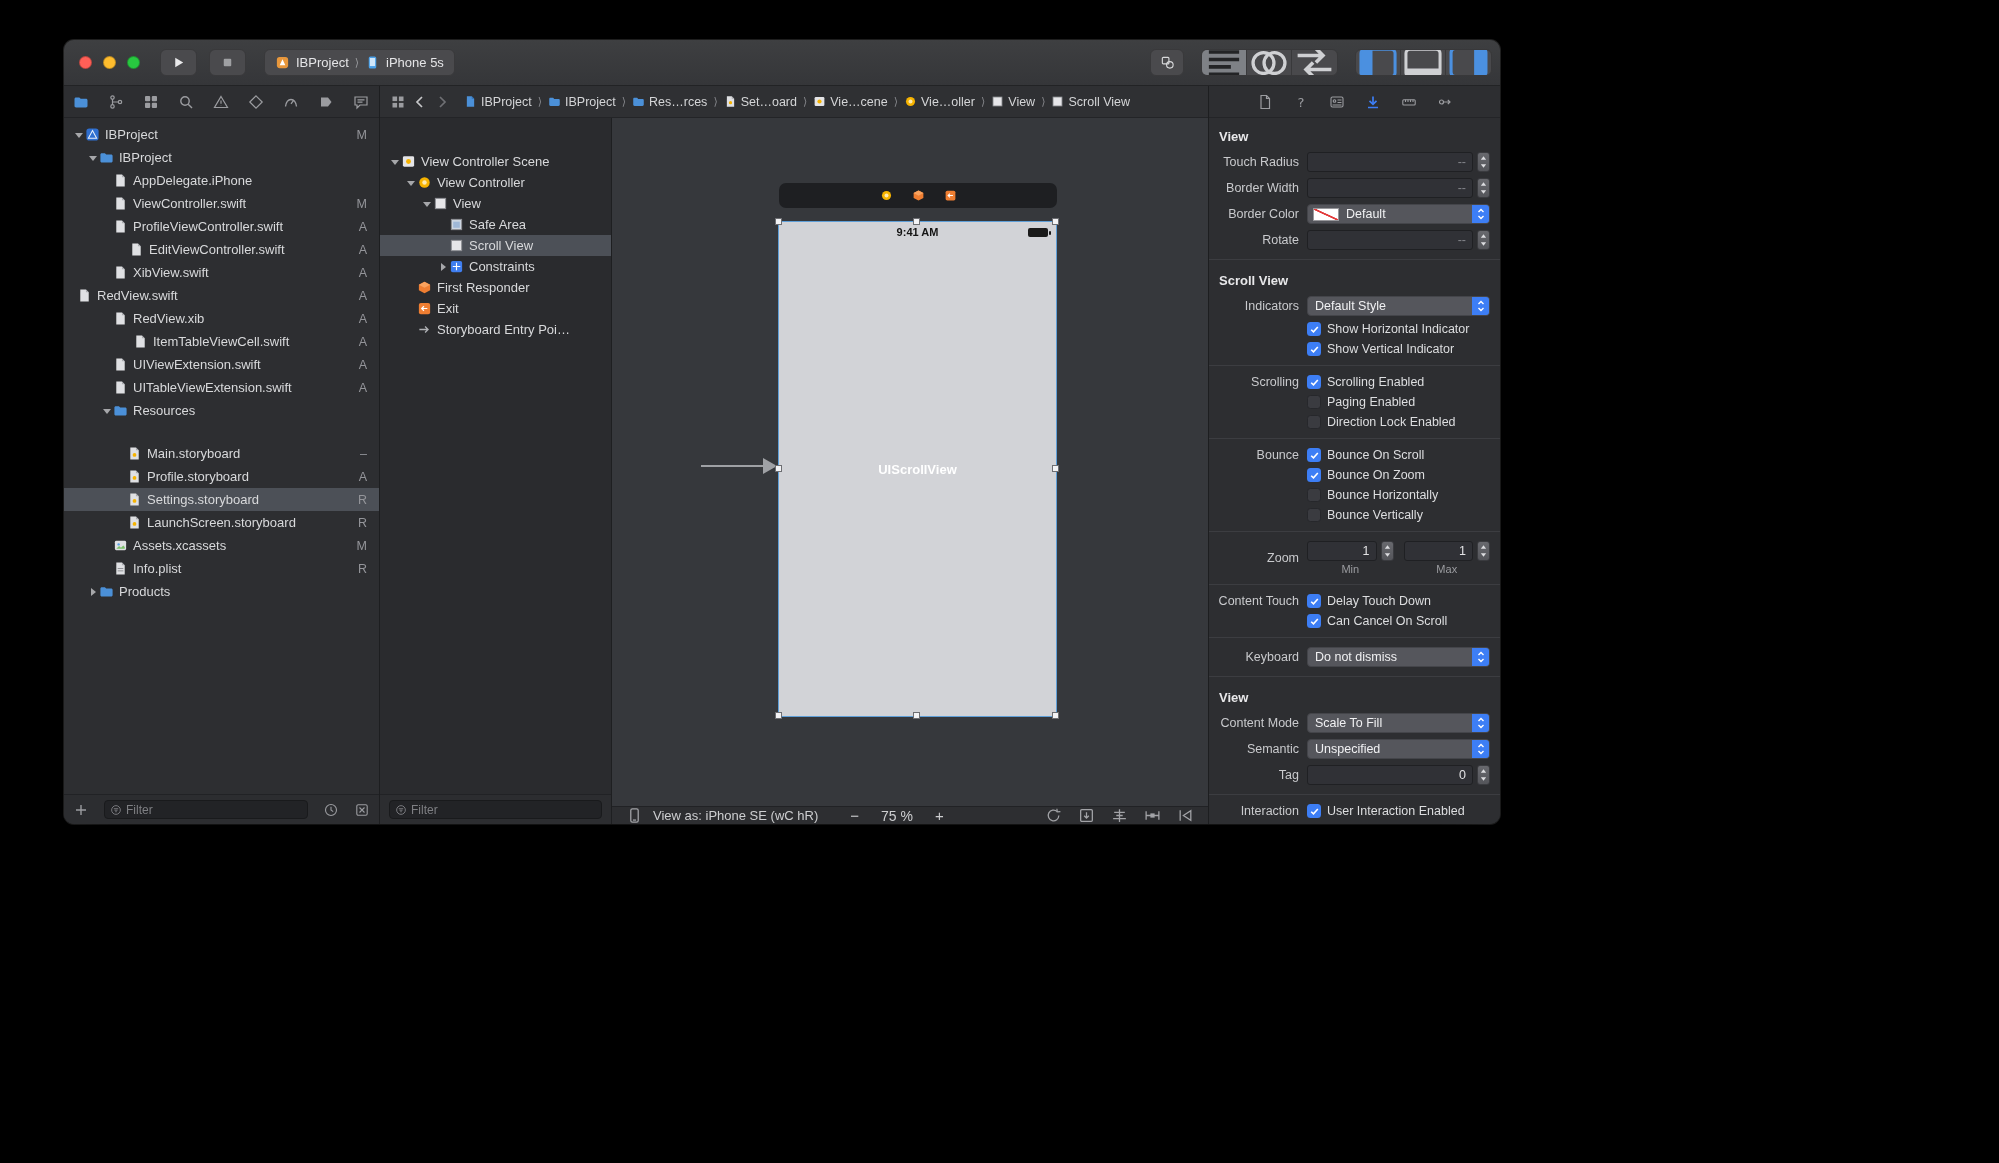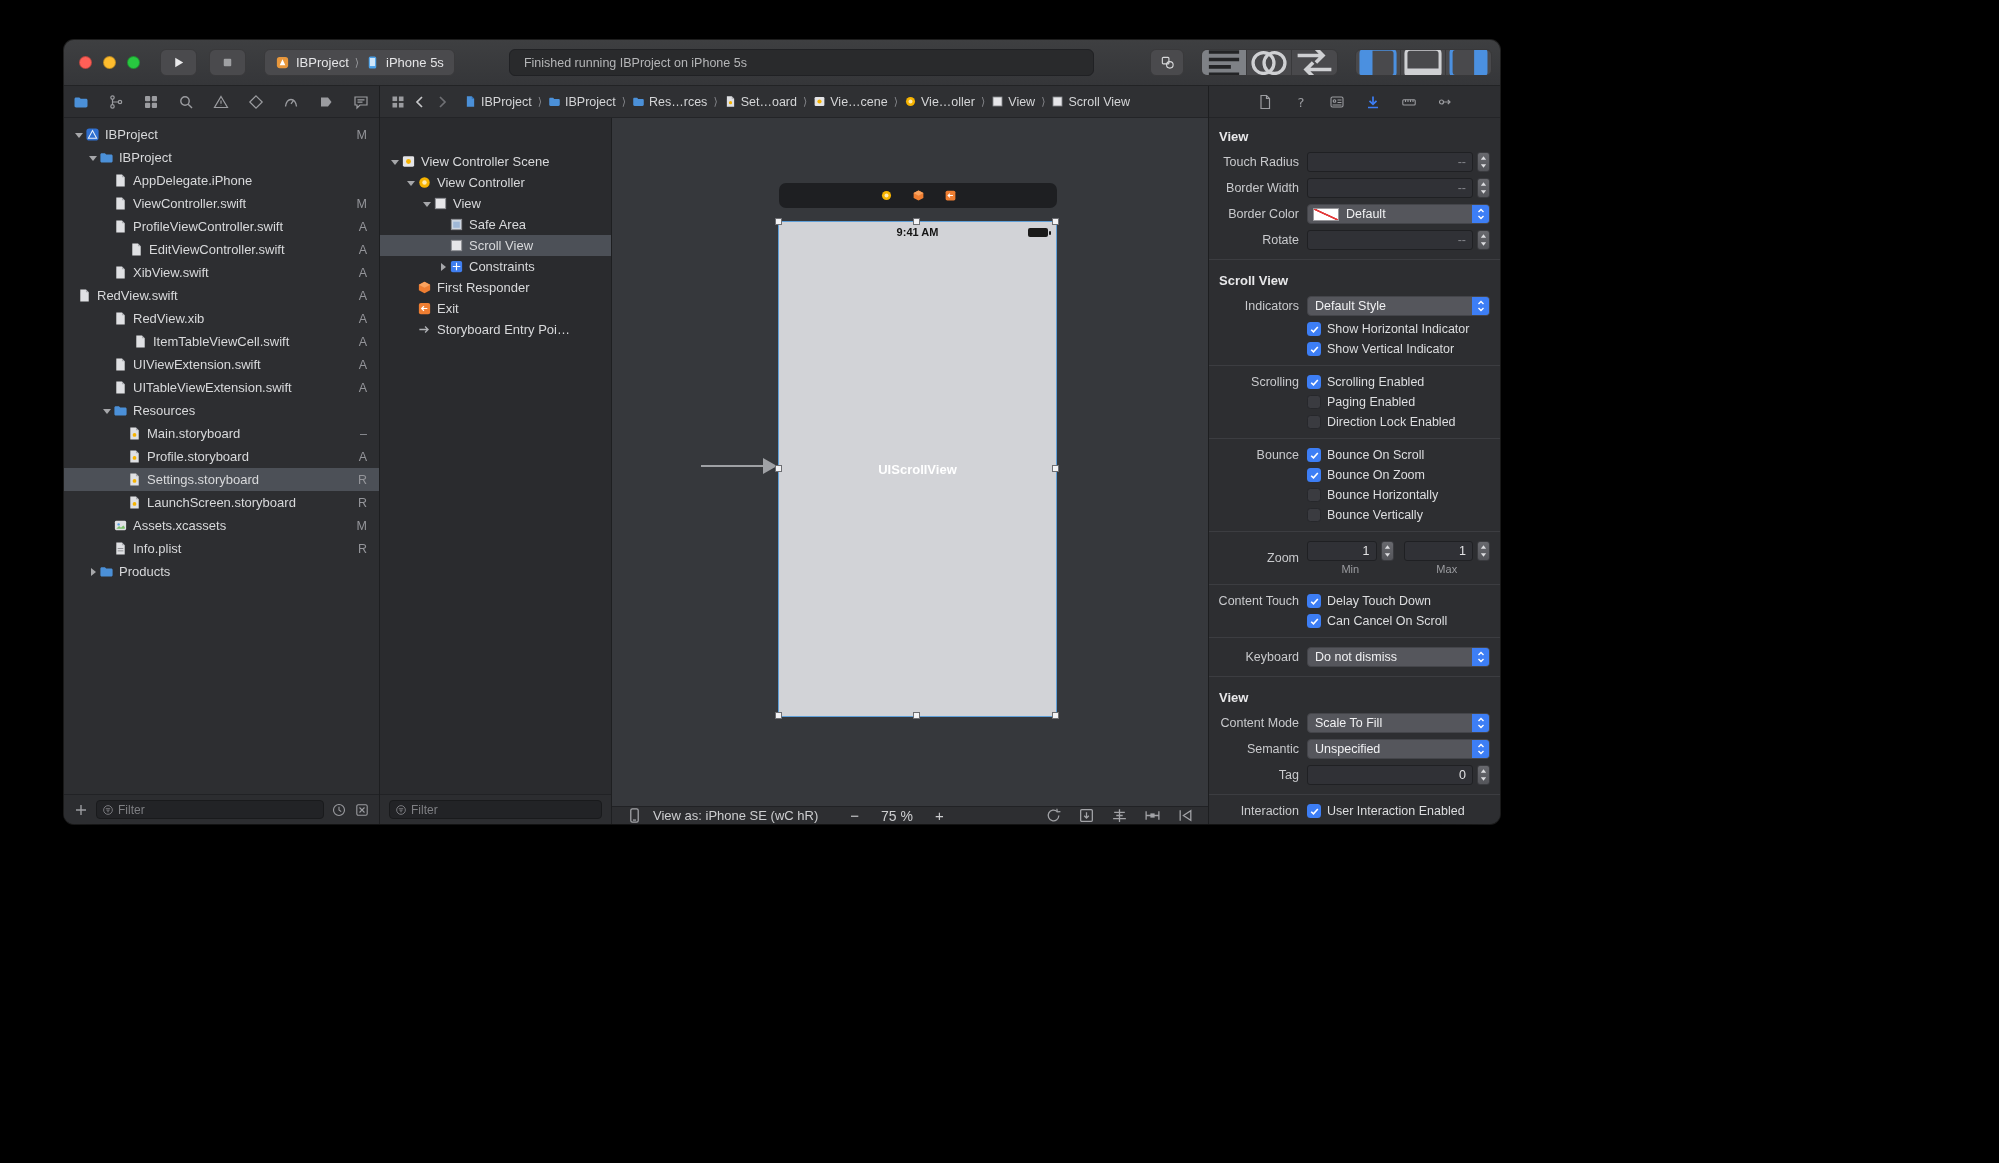--- a/index.html
+++ b/index.html
@@ -35,21 +35,21 @@
 .nicon.active{color:#4b90d8}
 .tree{flex:1;overflow:hidden;padding-top:5px}
 .tree-row{height:23px;display:flex;align-items:center;white-space:nowrap;font-size:13px}
 .tree-row.selected{background:#4c5057}
 .outline-tree .tree-row{height:21px}
 .disc{width:13px;flex:none;display:flex;align-items:center;justify-content:center}
 .disc.open::before{content:"";border:4px solid transparent;border-top:5px solid #a6a7aa;margin-top:5px}
 .disc.closed::before{content:"";border:4px solid transparent;border-left:5px solid #a6a7aa;margin-left:5px}
 .tree-row .ico{margin-right:5px}
 .row-status{margin-left:auto;padding-right:12px;color:#94959a;font-size:12.5px}
-.filter-bar{height:30px;border-top:1px solid #212225;display:flex;align-items:center;padding:0 9px;gap:7px;background:#2c2d30;flex:none}
+.filter-bar{height:30px;border-top:1px solid #212225;display:flex;align-items:center;padding:0 9px;gap:15px;background:#2c2d30;flex:none}
 .filter-field{flex:1;height:19px;background:#222326;border:1px solid #191a1c;border-radius:4px;display:flex;align-items:center;padding:0 5px;gap:4px}
 .filter-field .ico{width:12px;height:12px;color:#8a8b8f}
 .filter-field input{flex:1;min-width:0;background:transparent;border:none;outline:none;color:#d8d9db;font-size:12px;font-family:inherit}
 .filter-field input::placeholder{color:#7e7f83}
 .fb-icon{width:16px;height:16px;color:#9b9ca0;display:flex;flex:none}
 
 .jumpbar{height:32px;background:#2f3033;border-bottom:1px solid #232427;display:flex;align-items:center;padding:0 10px;gap:6px;flex:none;white-space:nowrap;overflow:hidden}
 .jb-nav{width:16px;height:16px;display:flex;color:#9b9ca0;flex:none}
 .jb-back{color:#c6c7c9}.jb-fwd{color:#6f7074}
 .crumb{display:flex;align-items:center;gap:4px;font-size:12.5px;color:#d4d5d7}
@@ -137,23 +137,20 @@
       <span>IBProject</span>
       <span class="scheme-sep">⟩</span>
       <span class="ico">
           <svg viewBox="0 0 16 16">
             <rect x="4" y="1.5" width="8" height="13" rx="1.8" fill="#4aa0e8"></rect>
             <rect x="5.2" y="3.2" width="5.6" height="8.6" fill="#cfe6fa"></rect>
           </svg>
         </span>
       <span>iPhone 5s</span>
     </div>
-    <div class="status-display">
-      <span>Finished running IBProject on iPhone 5s</span>
-    </div>
     <div class="tb-right">
       <div class="tb-btn" style="width:34px">
           <span class="ico">
             <svg viewBox="0 0 16 16" fill="none" stroke="currentColor" stroke-width="1.2">
               <rect x="2.5" y="2.5" width="7" height="7" rx="1"></rect>
               <circle cx="10.5" cy="10.5" r="3.5"></circle>
             </svg>
           </span>
         </div>
       <div class="seg-group" id="editor-modes">
@@ -392,21 +389,21 @@
           <div class="tree-row" style="padding-left: 36px;">
             <span class="disc open"></span>
             <span class="ico">
               <svg viewBox="0 0 16 16">
                 <path d="M1.5 5c0-1 .6-1.6 1.6-1.6h3.2l1.4 1.4h5.2c1 0 1.6.6 1.6 1.6v5.4c0 1-.6 1.6-1.6 1.6H3.1c-1 0-1.6-.6-1.6-1.6z" fill="#4b90d8"></path>
               </svg>
             </span>
             <span class="row-label">Resources</span>
             <span class="row-status"></span>
           </div>
-          <div class="tree-row" style="padding-left: 50px;">
+          <div class="tree-row" style="padding-left: 50px; margin-top: 20px;">
             <span class="disc "></span>
             <span class="ico">
               <svg viewBox="0 0 16 16">
                 <path d="M3.5 1.5h6l3 3v10h-9z" fill="#dfe0e3"></path>
                 <path d="M9.5 1.5l3 3h-3z" fill="#a9aaae"></path>
                 <circle cx="8" cy="9.5" r="2" fill="#f6b300"></circle>
               </svg>
             </span>
             <span class="row-label">Main.storyboard</span>
             <span class="row-status">–</span>

